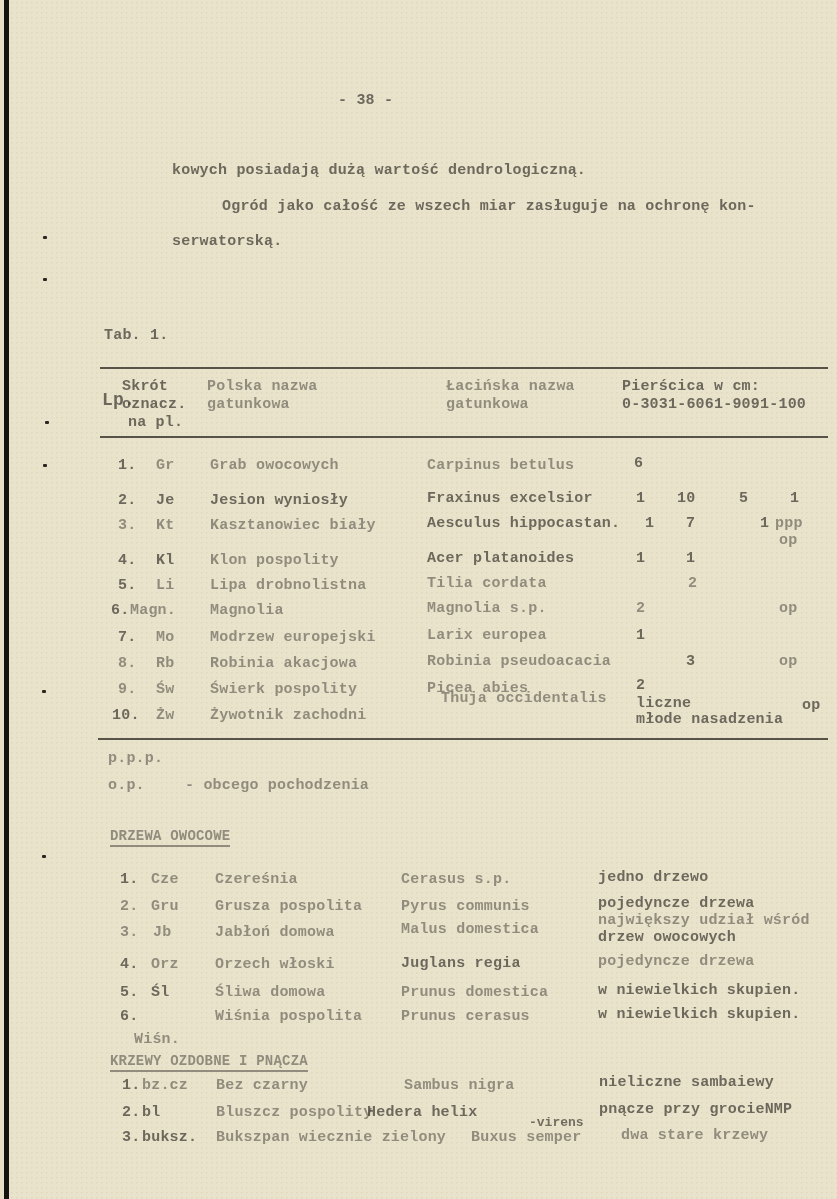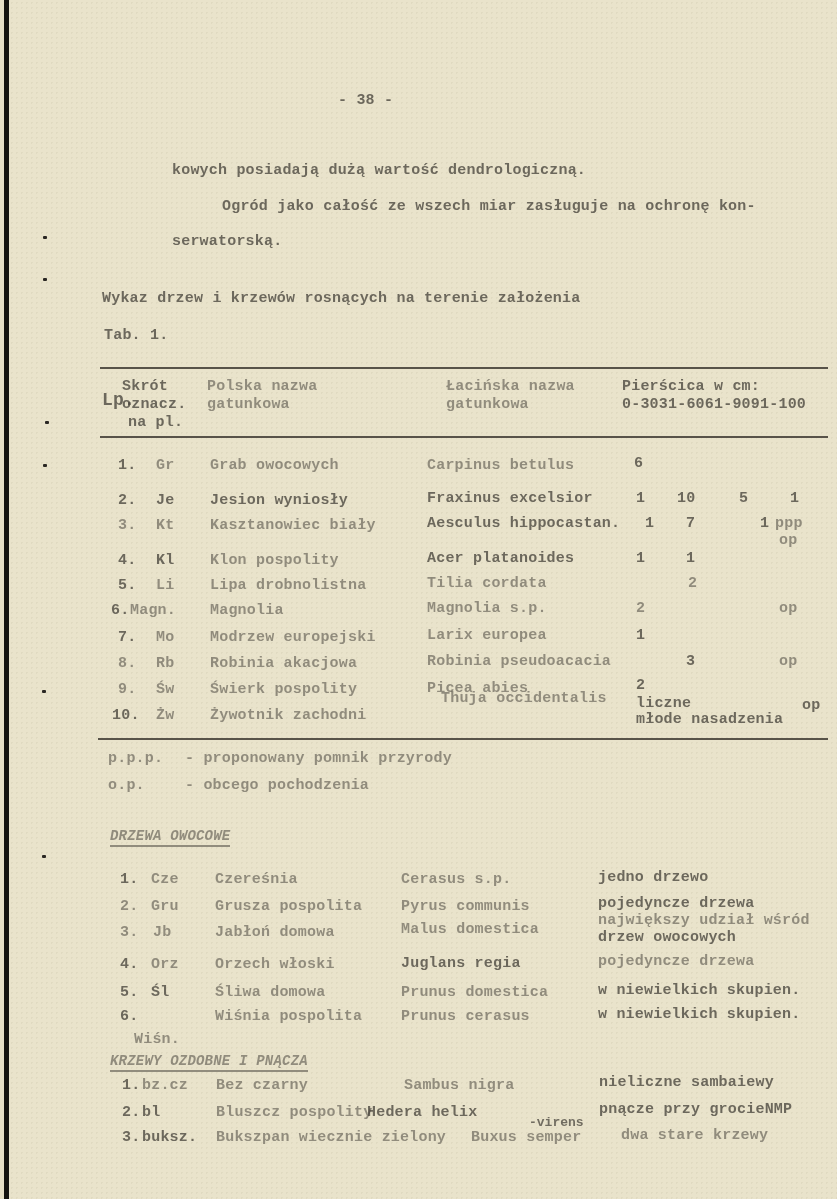--- a/index.html
+++ b/index.html
@@ -13,21 +13,21 @@
     position: absolute; left: 4px; top: 0; width: 833px; height: 1199px;
     background: #e9e3cb;
     background-image: radial-gradient(rgba(150,140,110,0.10) 1px, transparent 1px);
     background-size: 5px 5px;
   }
   .edge { position: absolute; left: 0; top: 0; width: 5px; height: 1199px; background: #151310; }
   .t { position: absolute; white-space: nowrap; font-size: 15px; letter-spacing: 0.2px; font-weight: bold; opacity: 0.78; }
   .faint { opacity: 0.55; }
   .rule { position: absolute; height: 0; border-top: 2px solid #3e3a33; opacity: 0.85; }
   .dot { position: absolute; width: 4px; height: 3px; background: #2a2723; border-radius: 1px; }
-  .underline { border-bottom: 2px solid #4a463e; padding-bottom: 1px; font-style: italic; }
+  .underline { border-bottom: 2px solid #4a463e; padding-bottom: 1px; }
   .sup { position: absolute; font-size: 13px; font-weight: bold; opacity: 0.75; }
 </style>
 </head>
 <body>
 
 <div class="page">
   <div class="edge"></div>
 
   <div class="dot" style="left:39px;top:236px;"></div>
   <div class="dot" style="left:39px;top:278px;"></div>
@@ -35,21 +35,20 @@
   <div class="dot" style="left:39px;top:464px;"></div>
   <div class="dot" style="left:38px;top:690px;"></div>
   <div class="dot" style="left:38px;top:855px;"></div>
 
   <div class="t" style="left:334px;top:92px;">- 38 -</div>
 
   <div class="t" style="left:168px;top:162px;">kowych posiadają dużą wartość dendrologiczną.</div>
   <div class="t" style="left:218px;top:198px;">Ogród jako całość ze wszech miar zasługuje na ochronę kon-</div>
   <div class="t" style="left:168px;top:233px;">serwatorską.</div>
 
-  <div class="t" style="left:98px;top:290px;">Wykaz drzew i krzewów rosnących na terenie założenia</div>
   <div class="t" style="left:100px;top:327px;">Tab. 1.</div>
 
   <div class="rule" style="left:96px;top:367px;width:728px;"></div>
   <div class="t" style="left:98px;top:390px;font-size:18px;">Lp.</div>
   <div class="t" style="left:118px;top:378px;">Skrót</div>
   <div class="t" style="left:118px;top:396px;">oznacz.</div>
   <div class="t" style="left:124px;top:414px;">na pl.</div>
   <div class="t faint" style="left:203px;top:378px;">Polska nazwa</div>
   <div class="t faint" style="left:203px;top:396px;">gatunkowa</div>
   <div class="t faint" style="left:442px;top:378px;">Łacińska nazwa</div>
@@ -136,21 +135,20 @@
     <div class="t faint" style="left:152px;top:707px;">Żw</div>
     <div class="t faint" style="left:206px;top:707px;">Żywotnik zachodni</div>
     <div class="t faint" style="left:423px;top:690px;margin-left:14px;">Thuja occidentalis</div>
     <div class="t" style="left:632px;top:695px;">liczne</div>
     <div class="t" style="left:632px;top:711px;">młode nasadzenia</div>
     <div class="t" style="left:798px;top:697px;">op</div>
   </div>
   <div class="rule" style="left:94px;top:738px;width:730px;"></div>
 
   <div class="t faint" style="left:104px;top:750px;">p.p.p.</div>
-  <div class="t faint" style="left:181px;top:750px;">- proponowany pomnik przyrody</div>
   <div class="t faint" style="left:104px;top:777px;">o.p.</div>
   <div class="t faint" style="left:181px;top:777px;">- obcego pochodzenia</div>
 
   <div class="t faint underline" style="left:106px;top:828px;font-size:14px;">DRZEWA OWOCOWE</div>
 
   <div>
     <div class="t" style="left:116px;top:871px;">1.</div>
     <div class="t faint" style="left:147px;top:871px;">Cze</div>
     <div class="t faint" style="left:211px;top:871px;">Czereśnia</div>
     <div class="t faint" style="left:397px;top:871px;">Cerasus s.p.</div>

